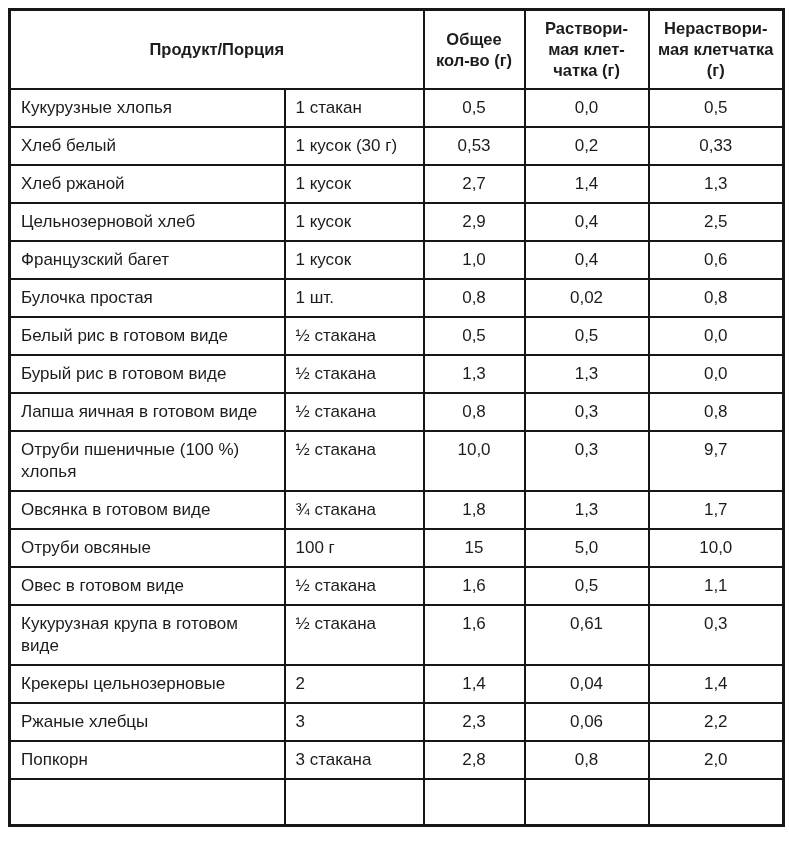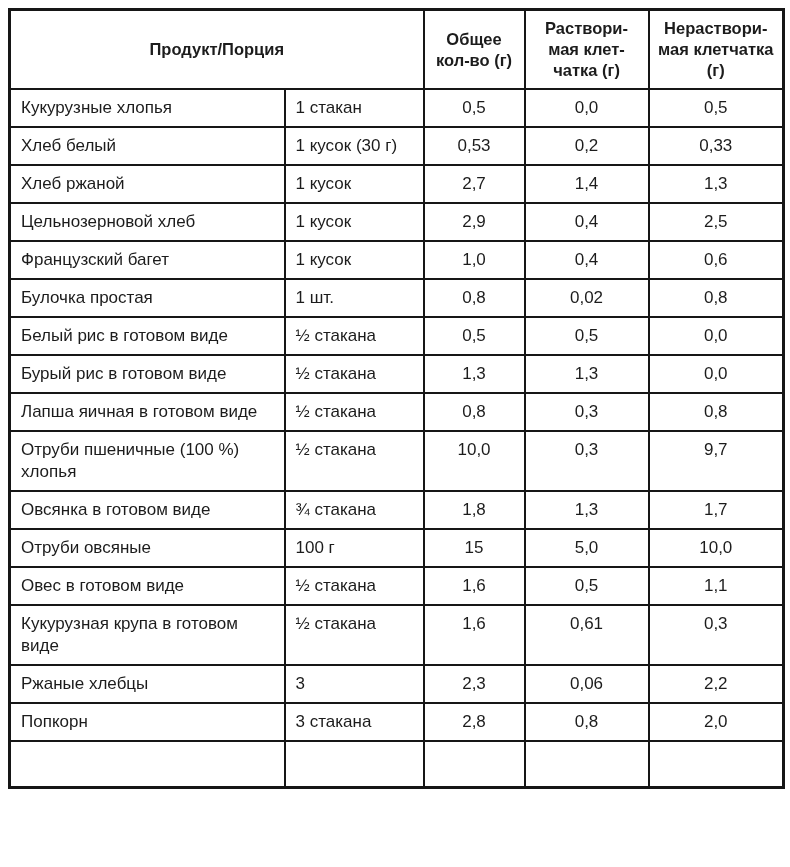--- a/index.html
+++ b/index.html
@@ -183,20 +183,27 @@
         <td class="num">1,1</td>
       </tr>
       <tr class="tall">
         <td>Кукурузная крупа в готовом виде</td>
         <td>½ стакана</td>
         <td class="num">1,6</td>
         <td class="num">0,61</td>
         <td class="num">0,3</td>
       </tr>
       <tr>
+        <td>Крекеры цельнозерновые</td>
+        <td>2</td>
+        <td class="num">1,4</td>
+        <td class="num">0,04</td>
+        <td class="num">1,4</td>
+      </tr>
+      <tr>
         <td>Ржаные хлебцы</td>
         <td>3</td>
         <td class="num">2,3</td>
         <td class="num">0,06</td>
         <td class="num">2,2</td>
       </tr>
       <tr>
         <td>Попкорн</td>
         <td>3 стакана</td>
         <td class="num">2,8</td>

